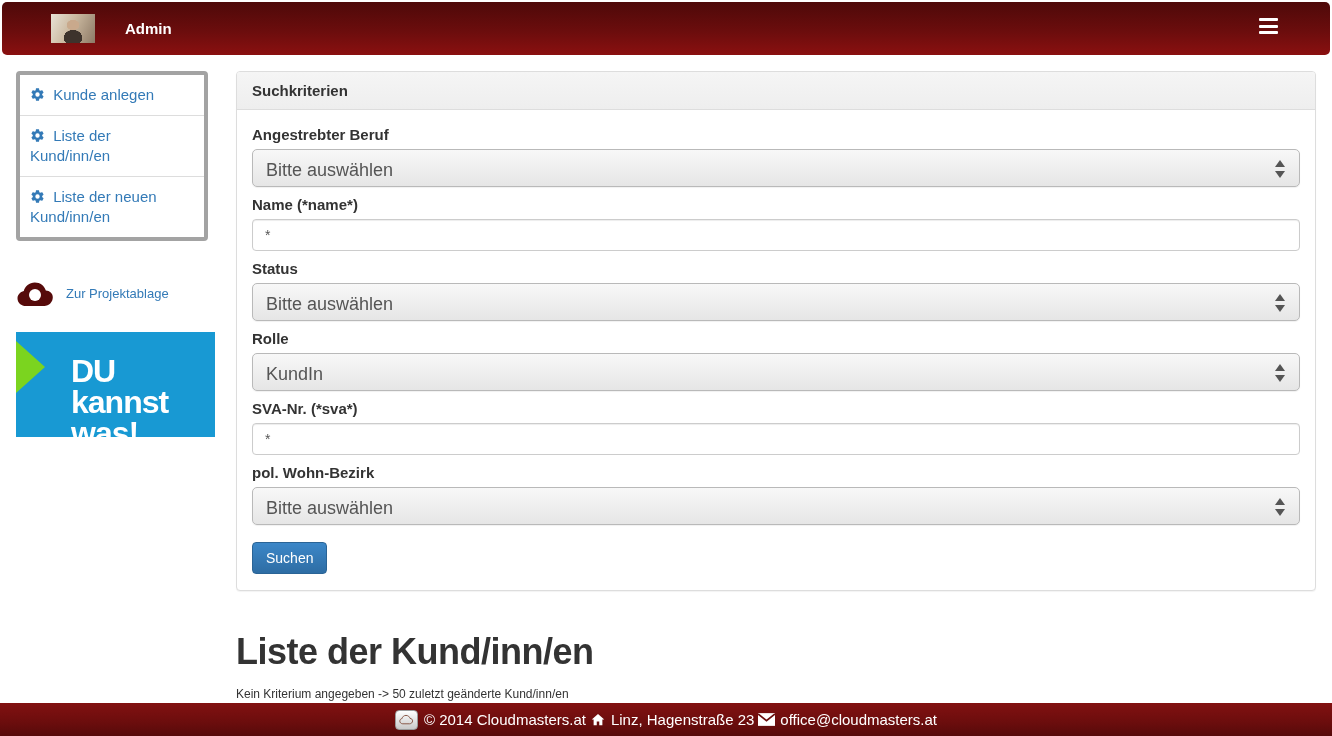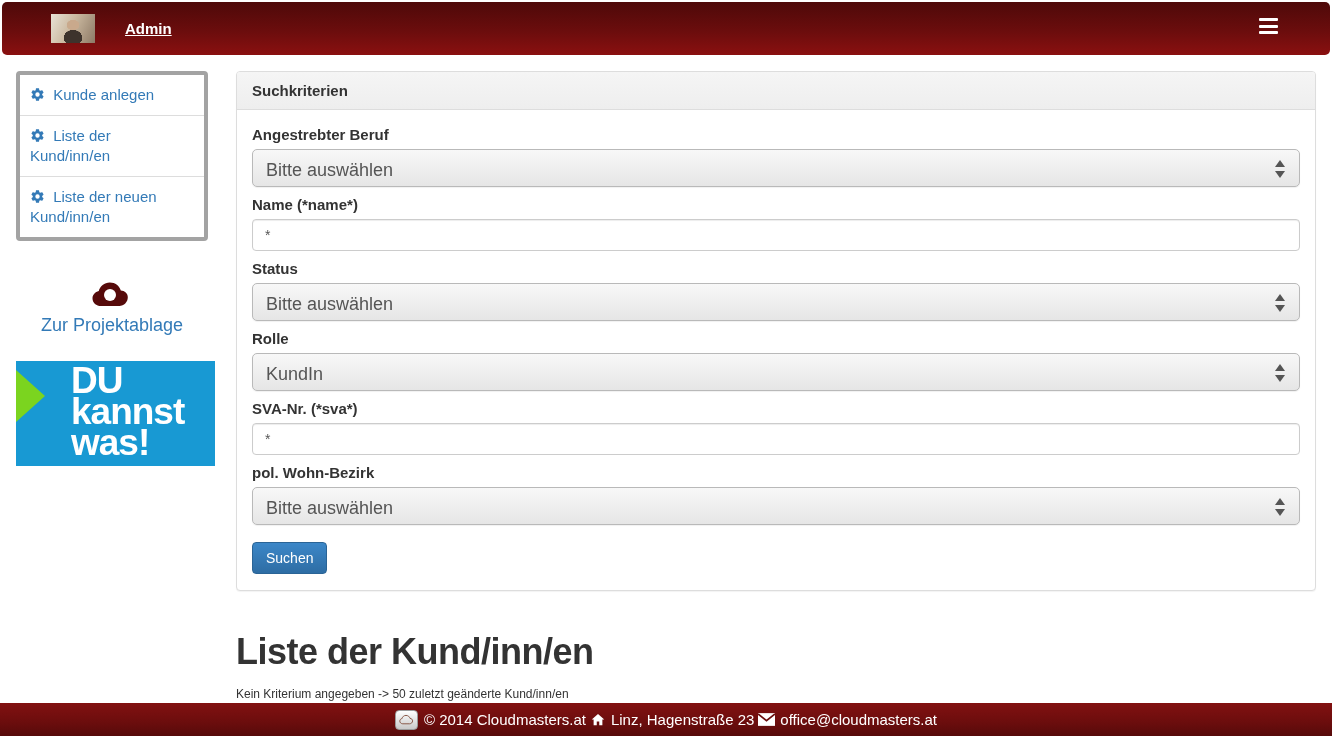--- a/index.html
+++ b/index.html
@@ -15,21 +15,21 @@
     background:linear-gradient(to bottom,#4e0909 0%,#6b0d0d 55%,#8a1010 100%);
     display:flex; align-items:center; position:relative;
   }
   .avatar {
     width:44px; height:29px; margin-left:49px; overflow:hidden;
     background:
       radial-gradient(ellipse 9px 7px at 50% 38%, #c9a98c 70%, transparent 72%),
       radial-gradient(ellipse 13px 11px at 50% 82%, #3d332c 70%, transparent 72%),
       linear-gradient(115deg,#e8e2d6 0%,#cbb9a0 45%,#8d7a66 100%);
   }
-  .user-name { color:#fff; font-weight:bold; font-size:15px; margin-left:30px;text-decoration:underline; }
+  .user-name { color:#fff; font-weight:bold; font-size:15px; margin-left:30px; }
   .menu-btn {
     position:absolute; right:52px; top:16px; width:19px; height:16px; cursor:pointer;
     display:flex; flex-direction:column; justify-content:space-between;
   }
   .menu-btn span { display:block; height:3px; background:#fff; border-radius:1px; }
 
   
   .content { display:flex; padding:16px; gap:28px; align-items:flex-start; }
   .sidebar { width:192px; flex:0 0 192px; }
   .main { flex:1; max-width:1080px; }
@@ -37,34 +37,34 @@
   
   .nav-group { border:4px solid #a3a3a3; border-radius:4px; background:#fff; }
   .nav-item {
     padding:10px 10px; border-bottom:1px solid #ddd; cursor:pointer;
     color:#337ab7; font-size:15px; line-height:20px;
   }
   .nav-item:last-child { border-bottom:none; }
   .nav-item .gear { vertical-align:-2px; margin-right:4px; }
   .proj-link {
     margin-top:38px; display:flex; align-items:center; gap:8px;
-    color:#337ab7; font-size:18px; cursor:pointer;flex-direction:column;
+    color:#337ab7; font-size:13px; cursor:pointer;
   }
   .cloud-badge { width:42px; height:28px; position:relative; }
   .logo {
     margin-top:25px; width:199px; height:105px; background:#1899d3; position:relative;
   }
   .logo .arrow {
     position:absolute; left:0; top:9px; width:0; height:0;
     border-top:26px solid transparent; border-bottom:26px solid transparent;
     border-left:29px solid #7bd41f;
   }
   .logo .logo-text {
-    position:absolute; left:55px; top:4px; color:#fff; font-weight:bold;
-    font-size:37px; line-height:31px; letter-spacing:-1px;
+    position:absolute; left:55px; top:24px; color:#fff; font-weight:bold;
+    font-size:32px; line-height:31px; letter-spacing:-1px;
   }
 
   
   .panel { border:1px solid #ddd; border-radius:4px; background:#fff; box-shadow:0 1px 1px rgba(0,0,0,.05); }
   .panel-heading {
     background:linear-gradient(#f5f5f5,#eeeeee); border-bottom:1px solid #ddd;
     border-radius:3px 3px 0 0; padding:10px 15px; font-weight:bold; font-size:15px; color:#333;
   }
   .panel-body { padding:14px 15px 16px 15px; }
   .form-group { margin-bottom:9px; }

